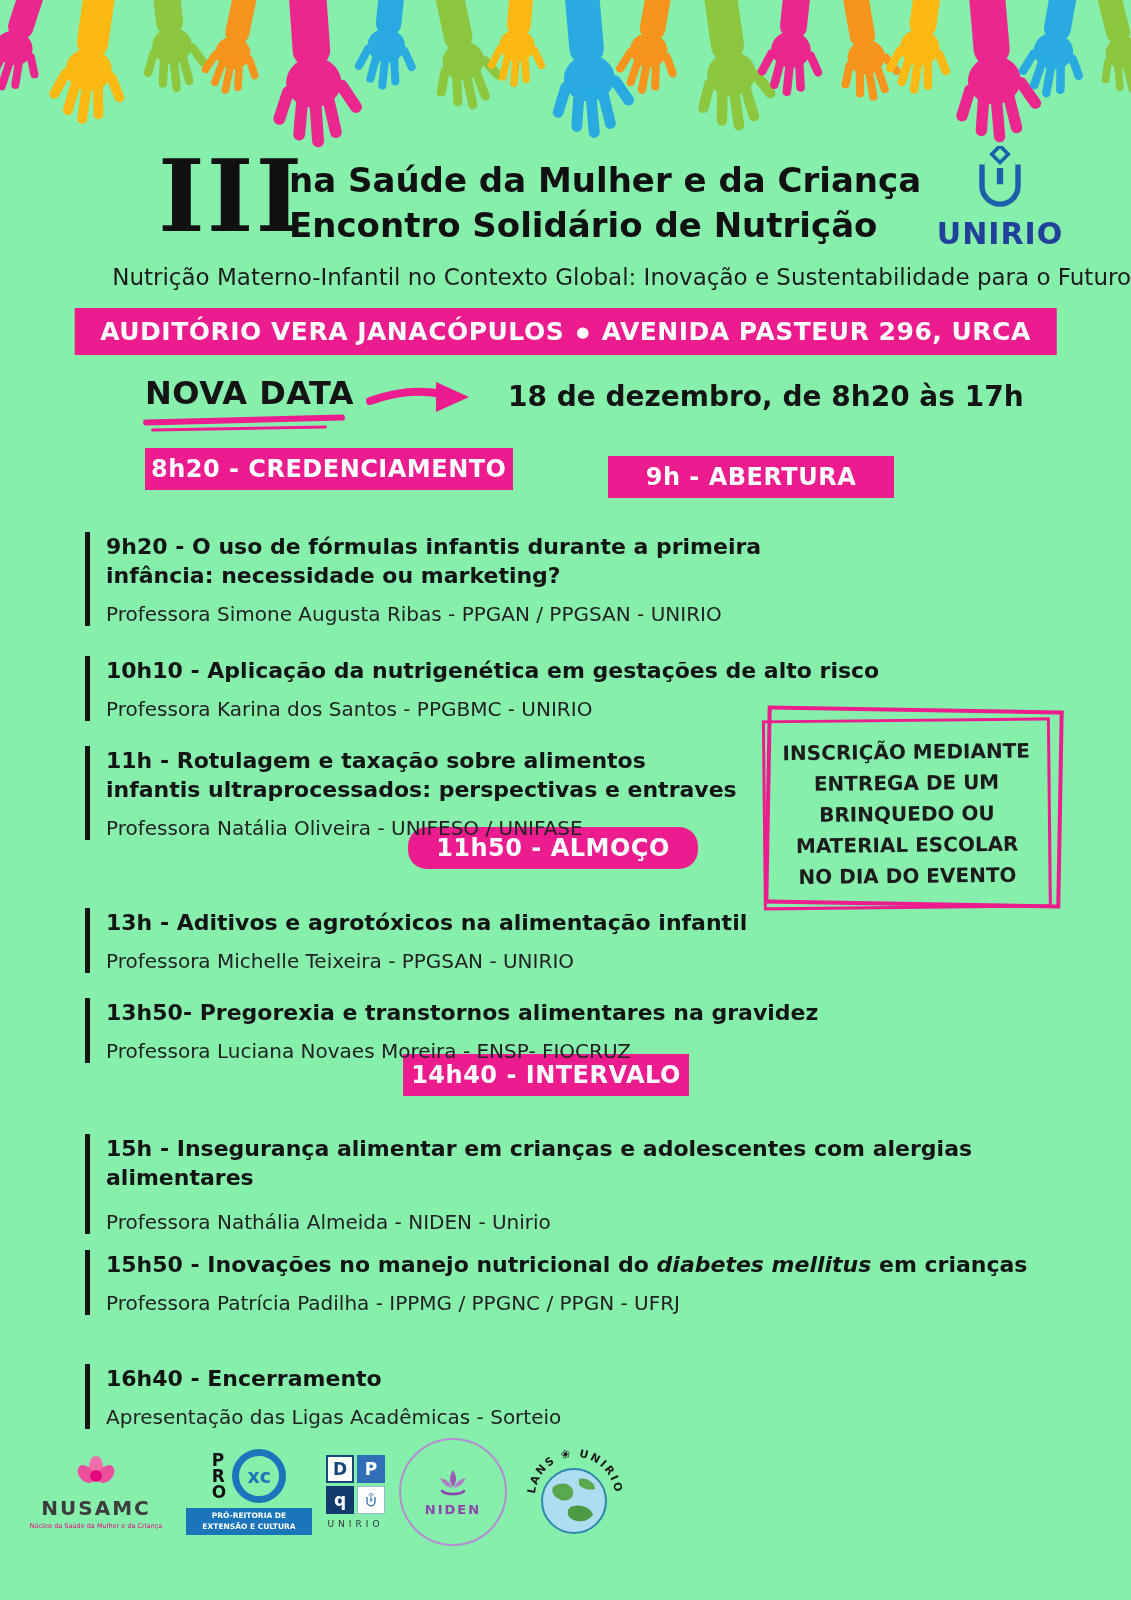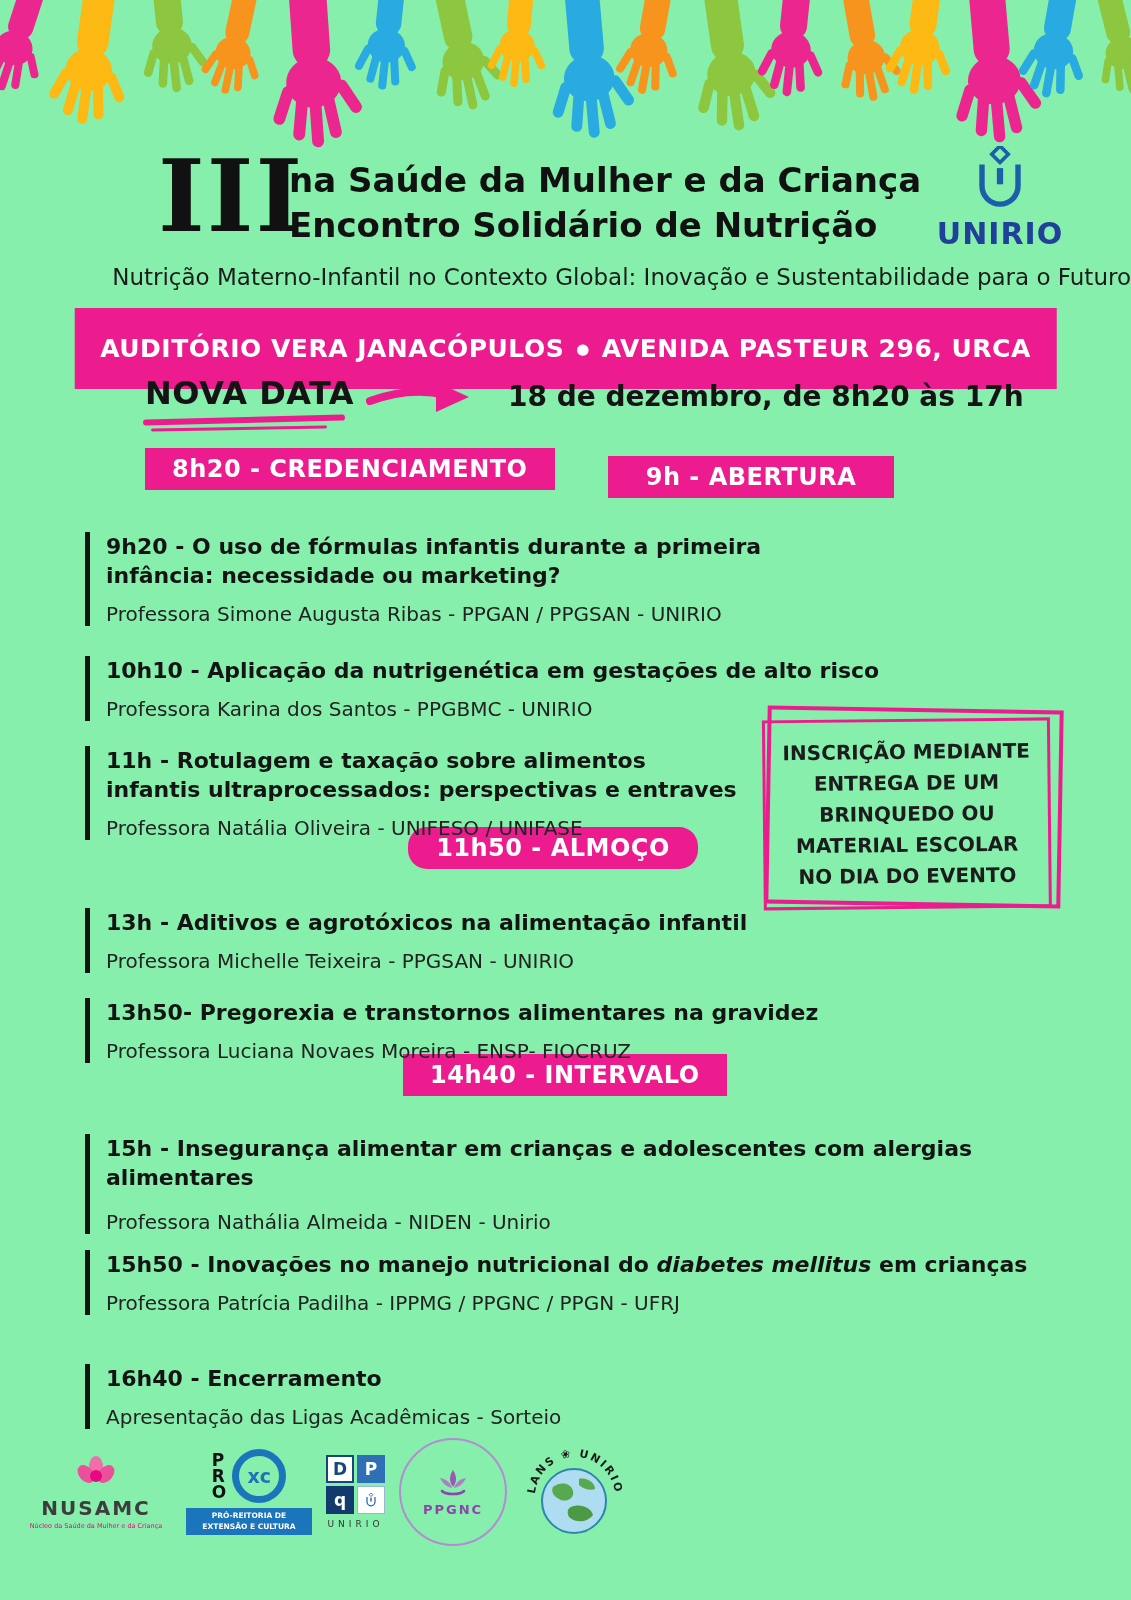--- a/index.html
+++ b/index.html
@@ -17,33 +17,33 @@
   }
   .title { position: absolute; left: 289px; top: 158px; font-size: 34px; font-weight: 700; line-height: 1.32; color: #111; }
   .unirio { position: absolute; left: 920px; top: 146px; width: 160px; text-align: center; }
   .unirio-name { font-size: 30px; font-weight: 700; color: #21409a; letter-spacing: 1px; margin-top: 2px; }
 
   .subtitle { position: absolute; left: 0; top: 264px; width: 100%; text-align: right; font-size: 23px; color: #1c1c1c; }
 
   .venue {
     position: absolute; top: 308px; left: 50%; transform: translateX(-50%);
     background: #ec1c8f; color: #fff; font-weight: 700; font-size: 25px;
-    padding: 26px 26px; white-space: nowrap; letter-spacing: 0.5px;
+    padding: 9px 26px; white-space: nowrap; letter-spacing: 0.5px;
   }
   .venue .dot { font-size: 15px; margin: 0 12px; vertical-align: 3px; }
 
   .nova { position: absolute; left: 145px; top: 374px; font-size: 32px; font-weight: 700; letter-spacing: 0.5px; }
   .nova-line1 { position: absolute; left: 143px; top: 417px; width: 202px; height: 6px; background: #ec1c8f; transform: rotate(-1.4deg); border-radius: 3px; }
   .nova-line2 { position: absolute; left: 151px; top: 427px; width: 176px; height: 3px; background: #ec1c8f; transform: rotate(-1deg); border-radius: 2px; }
   .arrow { position: absolute; left: 366px; top: 377px; }
   .date { position: absolute; left: 508px; top: 380px; font-size: 28px; font-weight: 700; }
 
   .badge {
     position: absolute; background: #ec1c8f; color: #fff; font-weight: 700;
-    font-size: 24px; padding: 7px 27px; white-space: nowrap; letter-spacing: 0.5px;
+    font-size: 24px; padding: 7px 6px; white-space: nowrap; letter-spacing: 0.5px;
   }
   #badge-cred   { left: 145px; top: 448px; }
   #badge-abert  { left: 608px; top: 456px; min-width: 286px; text-align: center; }
   #badge-almoco { left: 408px; top: 827px; min-width: 290px; text-align: center; border-radius: 19px; }
   #badge-interv { left: 403px; top: 1054px; min-width: 286px; text-align: center; }
 
   .sched { position: absolute; left: 85px; border-left: 5px solid #141414; padding-left: 16px; margin-top: 28px; }
   .sched-title { font-weight: 700; font-size: 22px; line-height: 1.32; color: #141414; }
   .sched-title em { font-style: italic; }
   .sched-speaker { font-size: 20px; margin-top: 12px; color: #222; }
@@ -270,21 +270,21 @@
     </div>
 
     <div class="logo">
       <div class="lamin-circle">
         <svg width="34" height="30" viewBox="0 0 34 30">
           <path d="M17 2 C13 8, 13 14, 17 19 C21 14, 21 8, 17 2 Z" fill="#9b59b6"></path>
           <path d="M4 10 C7 16, 11 19, 16 20 C14 14, 10 11, 4 10 Z" fill="#b07cc6"></path>
           <path d="M30 10 C27 16, 23 19, 18 20 C20 14, 24 11, 30 10 Z" fill="#b07cc6"></path>
           <path d="M6 23 C10 27, 24 27, 28 23" stroke="#8e44ad" stroke-width="2.5" fill="none" stroke-linecap="round"></path>
         </svg>
-        <div class="lamin-name">PPGNC</div>
+        <div class="lamin-name">NIDEN</div>
       </div>
     </div>
 
     <div class="logo">
       <svg width="106" height="106" viewBox="0 0 106 106">
         <defs>
           <path id="lansArc" d="M14,58 A40,40 0 0 1 94,58" fill="none"></path>
         </defs>
         <text font-size="11" font-weight="bold" letter-spacing="2" fill="#1a1a1a" font-family="DejaVu Sans, sans-serif">
           <textPath href="#lansArc" startOffset="50%" text-anchor="middle">LANS ❀ UNIRIO</textPath>

